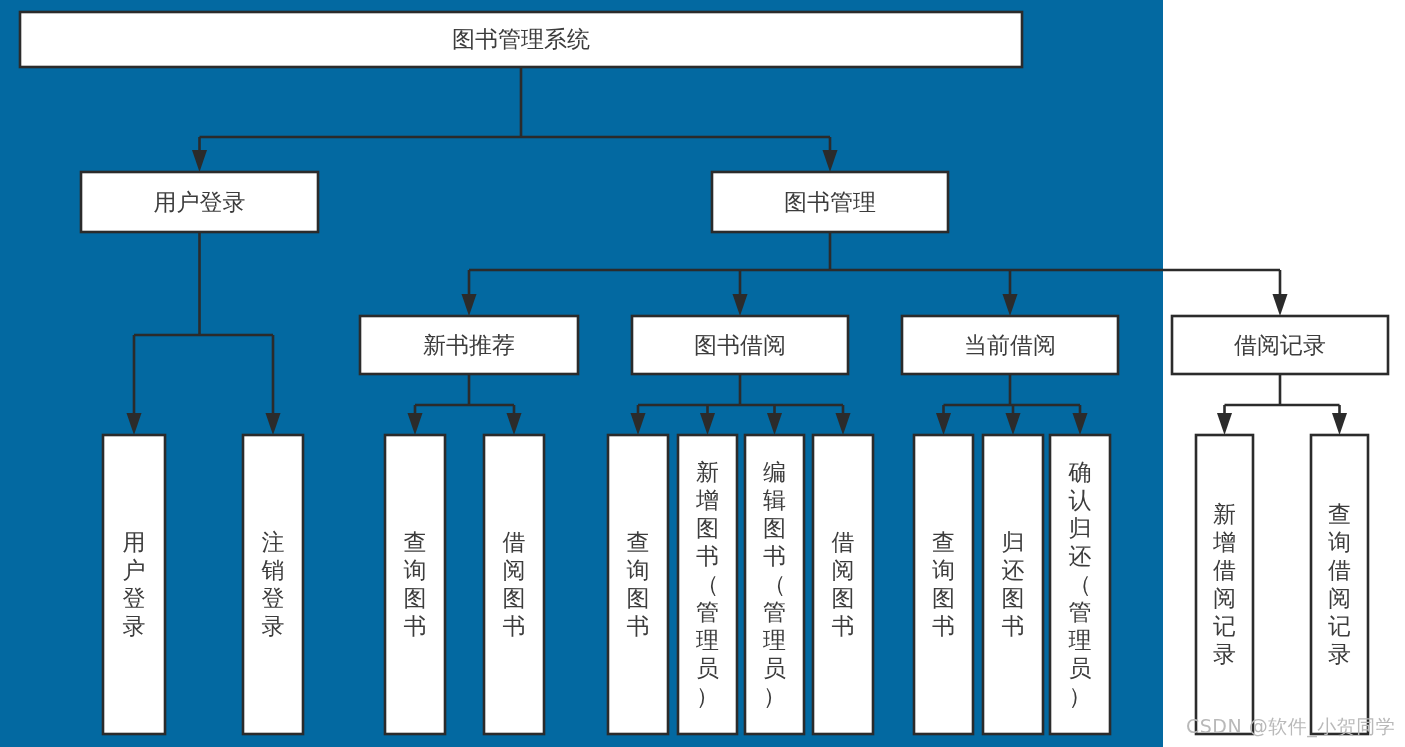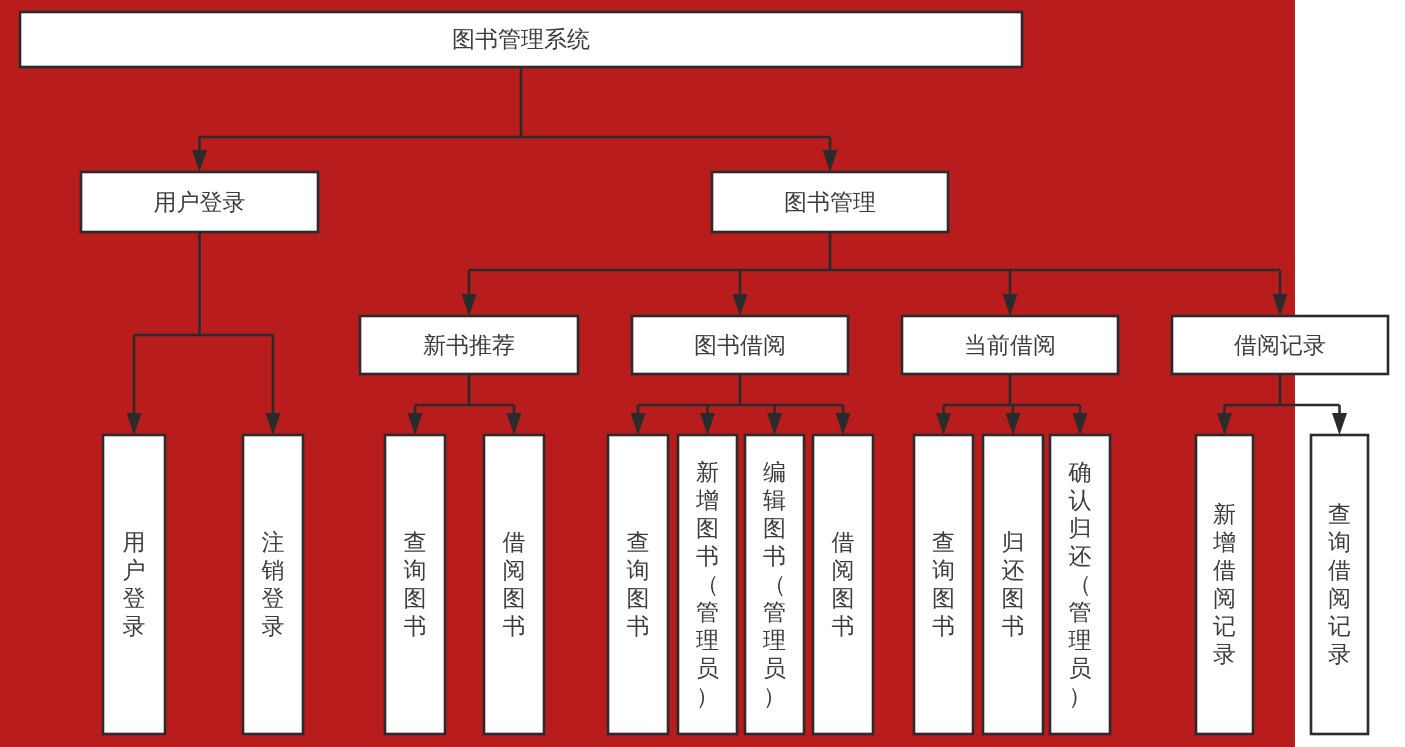--- a/index.html
+++ b/index.html
@@ -9,23 +9,23 @@
     background: #ffffff;
   }
   body {
     font-family: "DejaVu Sans", "Liberation Sans", sans-serif;
     width: 1405px;
     height: 747px;
     overflow: hidden;
   }
   #diagram-root {
     position: relative;
-    width: 1295px;
+    width: 1163px;
     height: 747px;
-    background: #b91c1c;
+    background: #0369a1;
   }
   svg#tree-svg {
     position: absolute;
     left: 0;
     top: 0;
     width: 1405px;
     height: 747px;
     display: block;
   }
   .node-rect {
@@ -215,13 +215,14 @@
         <g>
           <rect class="node-rect" x="1196" y="435" width="57" height="299"></rect>
           <text class="node-label-vertical" x="1224.5" y="522.34" font-size="23"><tspan x="1224.5" dy="0">新</tspan><tspan x="1224.5" dy="28">增</tspan><tspan x="1224.5" dy="28">借</tspan><tspan x="1224.5" dy="28">阅</tspan><tspan x="1224.5" dy="28">记</tspan><tspan x="1224.5" dy="28">录</tspan></text>
         </g>
         <g>
           <rect class="node-rect" x="1311" y="435" width="57" height="299"></rect>
           <text class="node-label-vertical" x="1339.5" y="522.34" font-size="23"><tspan x="1339.5" dy="0">查</tspan><tspan x="1339.5" dy="28">询</tspan><tspan x="1339.5" dy="28">借</tspan><tspan x="1339.5" dy="28">阅</tspan><tspan x="1339.5" dy="28">记</tspan><tspan x="1339.5" dy="28">录</tspan></text>
         </g>
       </g>
   </svg>
+  <div class="watermark">CSDN @软件_小贺同学</div>
 </div>
 
 </body></html>

